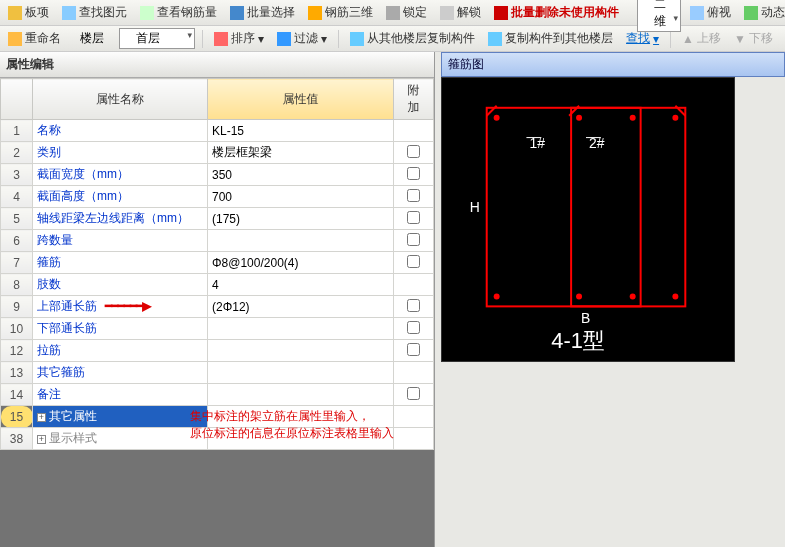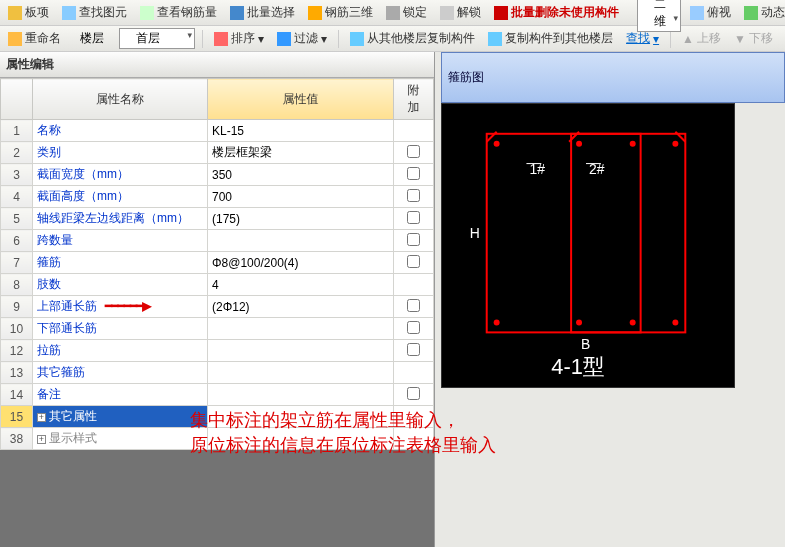--- a/index.html
+++ b/index.html
@@ -18,32 +18,32 @@
 .panel-title { background: linear-gradient(#fdfdfd, #e0e0dc); border-bottom: 1px solid #aaa; padding: 4px 6px; font-weight: bold; color: #333; }
 
 .prop-table { width: 100%; border-collapse: collapse; }
 .prop-table th { background: linear-gradient(#fcfcfc, #e8e8e4); border: 1px solid #c8c8c4; padding: 3px 12px; font-weight: normal; color: #333; }
 .prop-table th.val-col { background: linear-gradient(#fff4d0, #ffe090); }
 .prop-table td { border: 1px solid #d4d4d0; padding: 2px 4px; height: 18px; background: #fff; }
 .prop-table td.rownum { background: linear-gradient(#f8f8f4, #ececec); text-align: center; width: 32px; color: #555; }
 .prop-table td.name { color: #0033cc; width: 175px; }
 .prop-table td.checkcell { text-align: center; width: 40px; }
 .prop-table td input[type=checkbox] { margin: 0; }
-.row-selected td.rownum { background: #ffe070; }
+.row-selected td.rownum { background: #ffe070; border-radius: 10px; }
 .row-selected td.name { background: #2060c0; color: #fff; }
 .row-gray td.name { color: #888; }
 .expand-icon { display: inline-block; width: 9px; height: 9px; border: 1px solid #888; text-align: center; line-height: 7px; font-size: 9px; margin-right: 3px; background: #fff; color: #555; }
 .arrow-red { color: #d00; font-weight: bold; letter-spacing: -1px; margin-left: 8px; }
 
 .right-panel { flex: 1; padding: 0 0 0 6px; }
-.diagram-title { background: linear-gradient(#d0e0f8, #a8c4f0); border: 1px solid #6080c0; padding: 16px 6px; color: #003; }
+.diagram-title { background: linear-gradient(#d0e0f8, #a8c4f0); border: 1px solid #6080c0; padding: 3px 6px; color: #003; }
 .diagram-box { background: #000; border: 1px solid #333; width: 294px; height: 285px; position: relative; }
 .diagram-box svg { width: 100%; height: 100%; }
 
-.bottom-note { position: absolute; left: 190px; top: 408px; color: #d00; font-size: 18px; line-height: 1.4; }
+.bottom-note { position: absolute; left: 190px; top: 408px; color: #d00; font-size: 12px; line-height: 1.4; }
 </style>
 </head>
 <body>
 
 <div class="toolbar">
   <span class="tb-item">
       <span class="tb-icon" style="background:#f0c040"></span>
       <span>板项</span>
     </span>
   <span class="tb-item">

